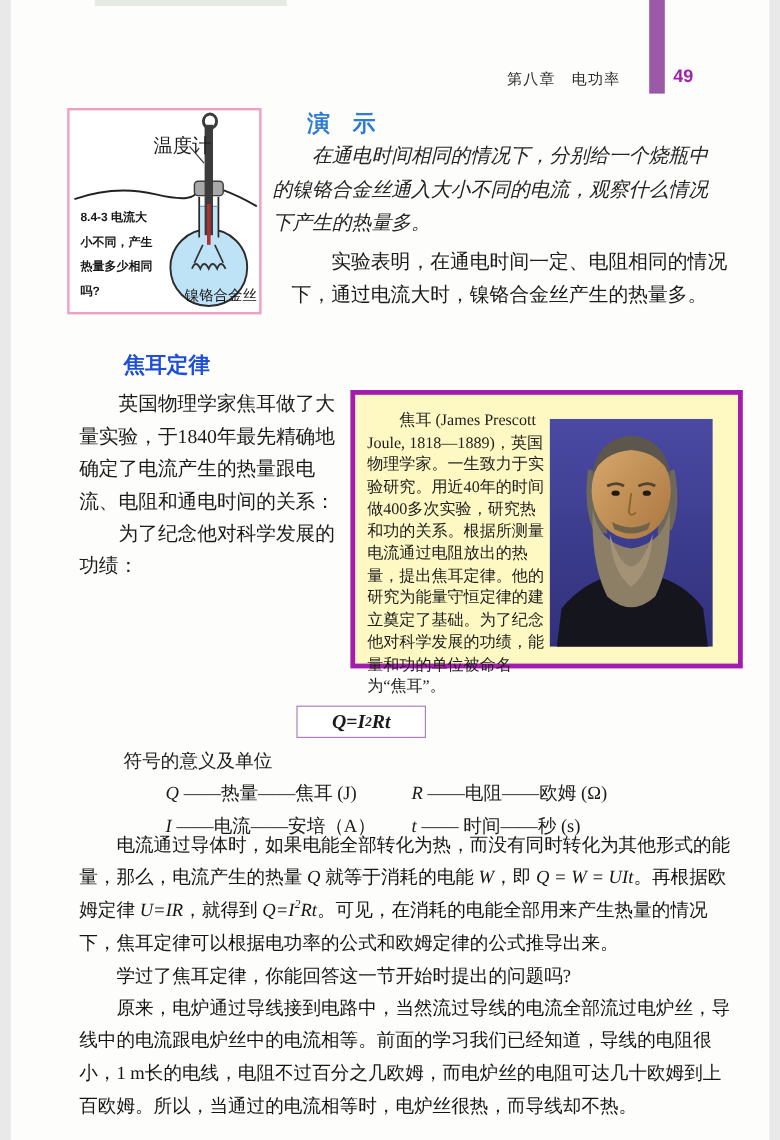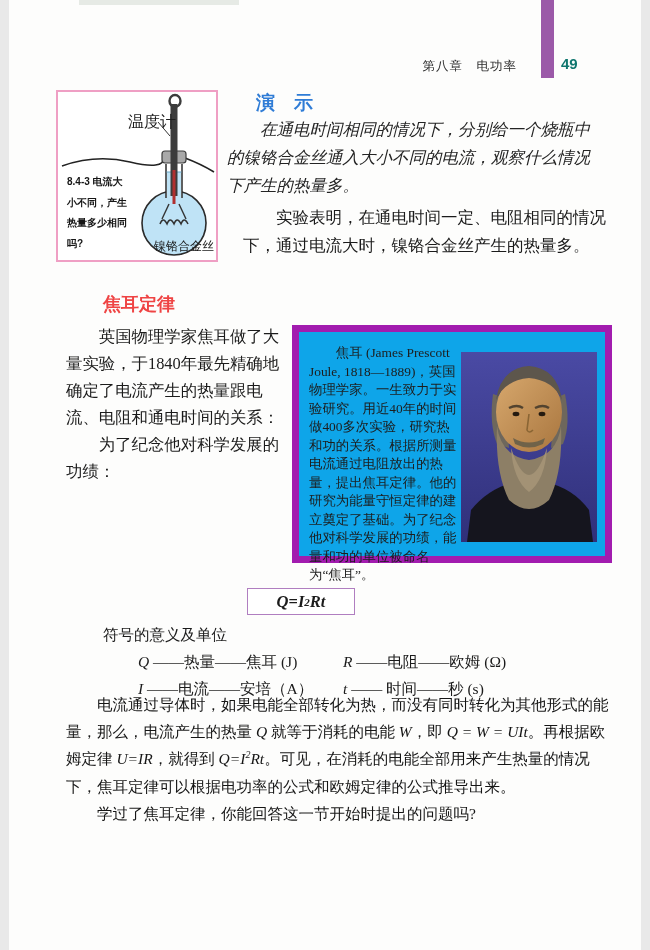--- a/index.html
+++ b/index.html
@@ -5,21 +5,21 @@
   html,body{margin:0;padding:0;background:#e9e9e9;}
   .page{position:relative;width:632px;height:950px;margin:0 auto;background:#fdfdfc;
         font-family:"Liberation Serif","DejaVu Serif",serif;color:#1b1b1b;overflow:hidden;}
   .smudge{position:absolute;left:70px;top:0;width:160px;height:5px;background:#b9c6ba;opacity:.35;}
 
   
   .chapter{position:absolute;top:58px;right:124px;font-family:"Liberation Sans","DejaVu Sans",sans-serif;
            font-size:12.5px;color:#2b2b2b;letter-spacing:1px;}
   .purple-bar{position:absolute;left:532px;top:0;width:13px;height:78px;background:#9b59a8;}
   .pagenum{position:absolute;left:552px;top:55px;font-family:"Liberation Sans",sans-serif;
-           font-weight:bold;font-size:15px;color:#0f766e;}
+           font-weight:bold;font-size:15px;color:#a21caf;}
 
   
   .figure-box{position:absolute;left:47px;top:90px;width:158px;height:168px;
               border:2px solid #ef9fc4;background:#ffffff;}
   .figure-box svg.flask{position:absolute;left:0;top:0;}
   .thermo-label{position:absolute;left:70px;top:20px;font-family:"Liberation Sans",sans-serif;
                 font-size:16px;color:#1c1c1c;}
   .fig-caption{position:absolute;left:9px;top:80px;width:64px;font-family:"Liberation Sans",sans-serif;
                font-size:10px;font-weight:bold;line-height:20.5px;color:#161616;}
   .wire-label{position:absolute;left:96px;top:146px;font-family:"Liberation Sans",sans-serif;
@@ -29,28 +29,28 @@
   .demo-heading{position:absolute;left:247px;top:90px;margin:0;font-family:"Liberation Sans",sans-serif;
                 font-size:19px;font-weight:bold;color:#2f7cd6;}
   .demo-body{position:absolute;left:218px;top:116px;width:372px;margin:0;font-size:16.5px;
              line-height:28px;text-indent:2em;font-style:italic;color:#242424;}
   .demo-result{position:absolute;left:234px;top:204px;width:372px;margin:0;font-size:16.5px;
                line-height:28px;text-indent:2em;}
 
   
   .left-col{position:absolute;left:57px;top:292px;width:217px;}
   .joule-heading{margin:0 0 7px 37px;font-family:"Liberation Sans",sans-serif;
-                 font-size:18px;font-weight:bold;color:#ef4444;}
+                 font-size:18px;font-weight:bold;color:#1d4ed8;}
   .left-col p{margin:0;font-size:16.4px;line-height:27px;text-indent:2em;}
   .left-col .law b{font-family:"Liberation Sans",sans-serif;font-size:15.8px;}
   .left-col i, .bodytext i, .units i, .formula-box i{font-family:"Liberation Serif",serif;font-style:italic;}
 
   
   .portrait-box{position:absolute;left:283px;top:325px;width:306px;height:224px;
-                border:7px solid #a21caf;background:#0ea5e9;}
+                border:4px solid #a21caf;background:#fef9c3;padding-left:13px;}
   .portrait-caption{position:absolute;left:10px;top:12px;width:152px;margin:0;
                     font-size:13.4px;line-height:18.5px;text-indent:2em;color:#1d1d1d;}
   .portrait{position:absolute;left:162px;top:20px;}
 
   
   .formula-box{position:absolute;left:238px;top:588px;width:106px;height:25px;
                border:1.5px solid #b07ec0;display:flex;align-items:center;justify-content:center;
                font-size:16.5px;font-weight:bold;background:#fff;}
   .formula-box sup{font-size:11px;font-style:italic;line-height:0;}
 
@@ -173,15 +173,16 @@
     </div>
     <div class="units-row">
       <span class="u-left"><i>I</i><span> ——电流——安培（A）</span></span>
       <span class="u-right"><i>t</i><span> —— 时间——秒 (s)</span></span>
     </div>
   </div>
 
   <div class="bodytext">
     <p><span>电流通过导体时，如果电能全部转化为热，而没有同时转化为其他形式的能量，那么，电流产生的热量 </span><i>Q</i><span> 就等于消耗的电能 </span><i>W</i><span>，即 </span><i>Q = W = UIt</i><span>。再根据欧姆定律 </span><i>U=IR</i><span>，就得到 </span><i>Q=I</i><sup>2</sup><i>Rt</i><span>。可见，在消耗的电能全部用来产生热量的情况下，焦耳定律可以根据电功率的公式和欧姆定律的公式推导出来。</span></p>
     <p>学过了焦耳定律，你能回答这一节开始时提出的问题吗?</p>
+    <p>原来，电炉通过导线接到电路中，当然流过导线的电流全部流过电炉丝，导线中的电流跟电炉丝中的电流相等。前面的学习我们已经知道，导线的电阻很小，1 m长的电线，电阻不过百分之几欧姆，而电炉丝的电阻可达几十欧姆到上百欧姆。所以，当通过的电流相等时，电炉丝很热，而导线却不热。</p>
   </div>
 
 </div>
 
 </body></html>

